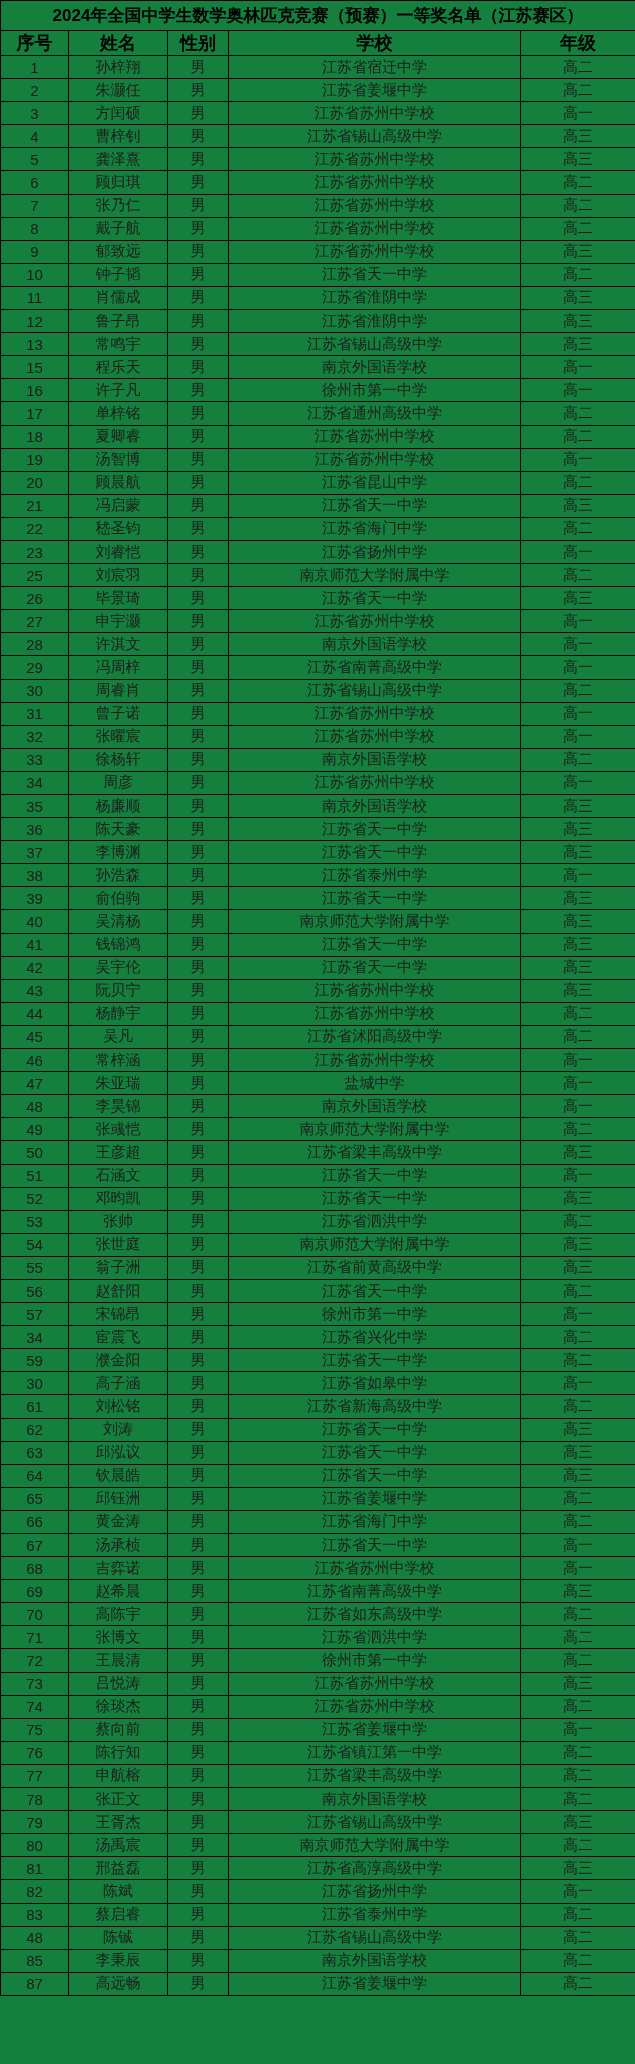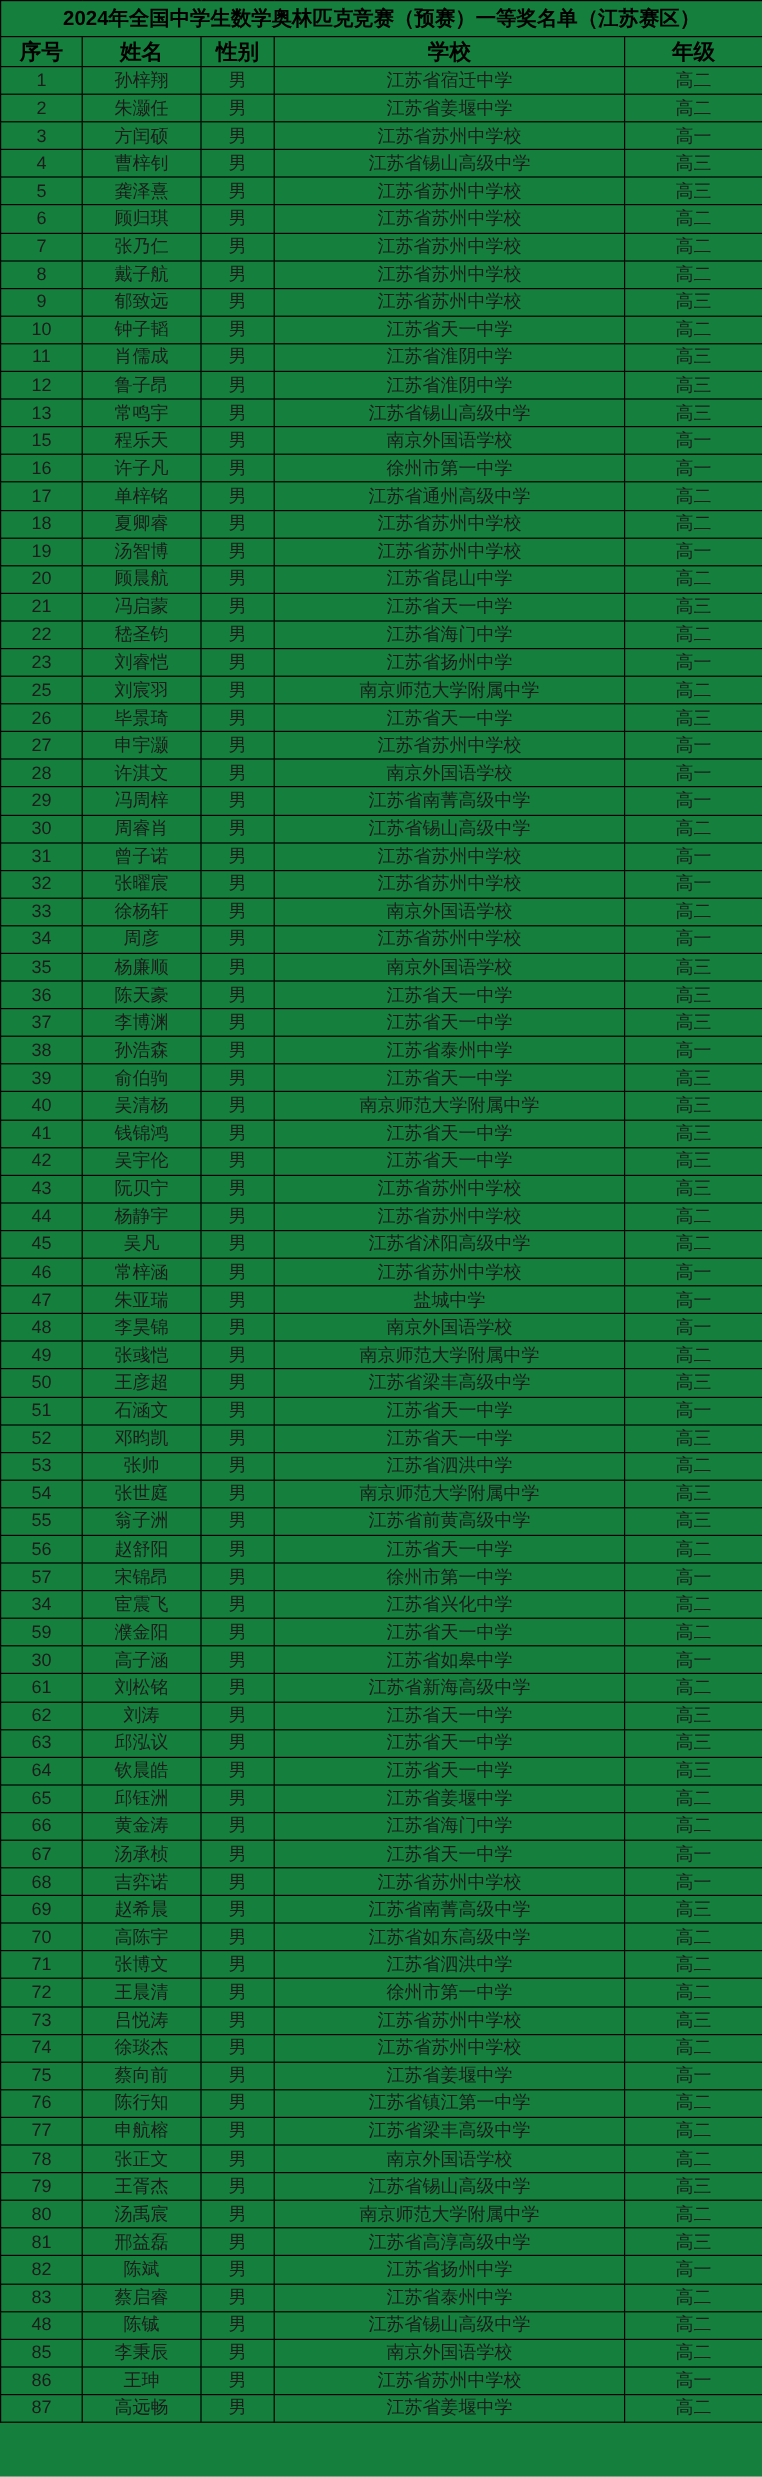--- a/index.html
+++ b/index.html
@@ -638,27 +638,20 @@
           <td>高二</td>
         </tr>
         <tr>
           <td class="idx">85</td>
           <td>李秉辰</td>
           <td>男</td>
           <td>南京外国语学校</td>
           <td>高二</td>
         </tr>
         <tr>
-          <td class="idx">86</td>
-          <td>王珅</td>
-          <td>男</td>
-          <td>江苏省苏州中学校</td>
-          <td>高一</td>
-        </tr>
-        <tr>
           <td class="idx">87</td>
           <td>高远畅</td>
           <td>男</td>
           <td>江苏省姜堰中学</td>
           <td>高二</td>
         </tr>
       </tbody>
   </table>
 </div>
 

